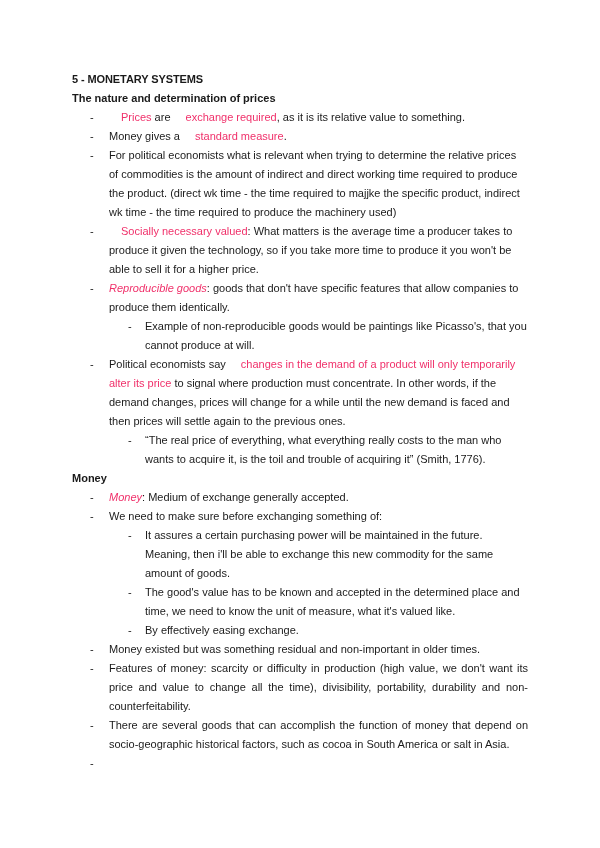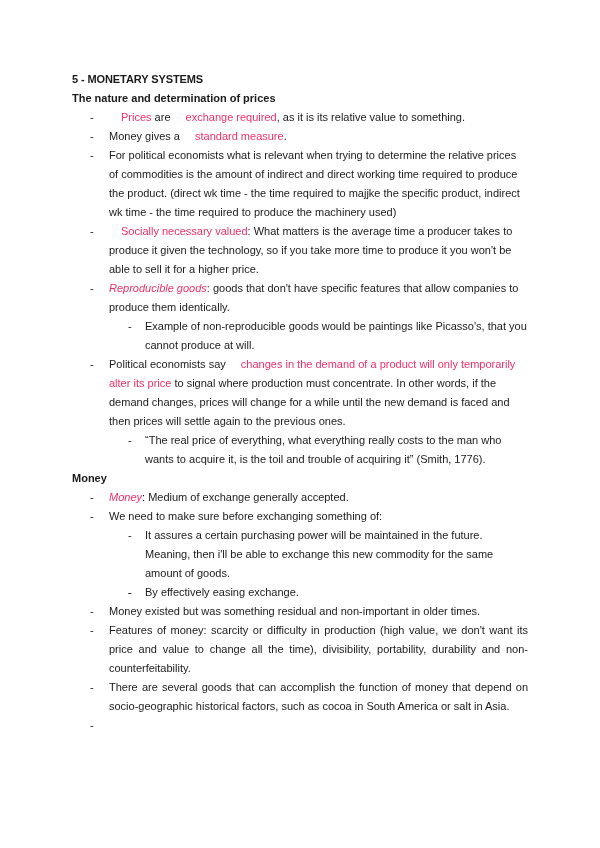--- a/index.html
+++ b/index.html
@@ -36,21 +36,21 @@
         <div class="li li2"><span class="dash">-</span><span><span>Example of non-reproducible goods would be paintings like Picasso's, that you cannot produce at will.</span></span></div>
         <div class="li li1"><span class="dash">-</span><span><span>Political economists say </span><span class="hl">changes in the demand of a product will only temporarily alter its price</span><span> to signal where production must concentrate. In other words, if the demand changes, prices will change for a while until the new demand is faced and then prices will settle again to the previous ones.</span></span></div>
         <div class="li li2"><span class="dash">-</span><span><span>“The real price of everything, what everything really costs to the man who wants to acquire it, is the toil and trouble of acquiring it” (Smith, 1776).</span></span></div>
       </div>
 
     <div class="section">Money</div>
     <div id="list-1">
         <div class="li li1"><span class="dash">-</span><span><span class="hl-i">Money</span><span>: Medium of exchange generally accepted.</span></span></div>
         <div class="li li1"><span class="dash">-</span><span><span>We need to make sure before exchanging something of:</span></span></div>
         <div class="li li2"><span class="dash">-</span><span><span>It assures a certain purchasing power will be maintained in the future. Meaning, then i'll be able to exchange this new commodity for the same amount of goods.</span></span></div>
-        <div class="li li2"><span class="dash">-</span></div>
+        <div class="li li2"><span class="dash">-</span><span><span>The good's value has to be known and accepted in the determined place and time, we need to know the unit of measure, what it's valued like.</span></span></div>
         <div class="li li2"><span class="dash">-</span><span><span> By effectively easing exchange.</span></span></div>
         <div class="li li1"><span class="dash">-</span><span><span>Money existed but was something residual and non-important in older times.</span></span></div>
         <div class="li li1 justify"><span class="dash">-</span><span><span>Features of money: scarcity or difficulty in production (high value, we don't want its price and value to change all the time), divisibility, portability, durability and non-counterfeitability.</span></span></div>
         <div class="li li1 justify"><span class="dash">-</span><span><span>There are several goods that can accomplish the function of money that depend on socio-geographic historical factors, such as cocoa in South America or salt in Asia.</span></span></div>
         <div class="li li1"><span class="dash">-</span><span>&nbsp;<span></span></span></div>
       </div>
   </div>
 </div>
 
 </body></html>

